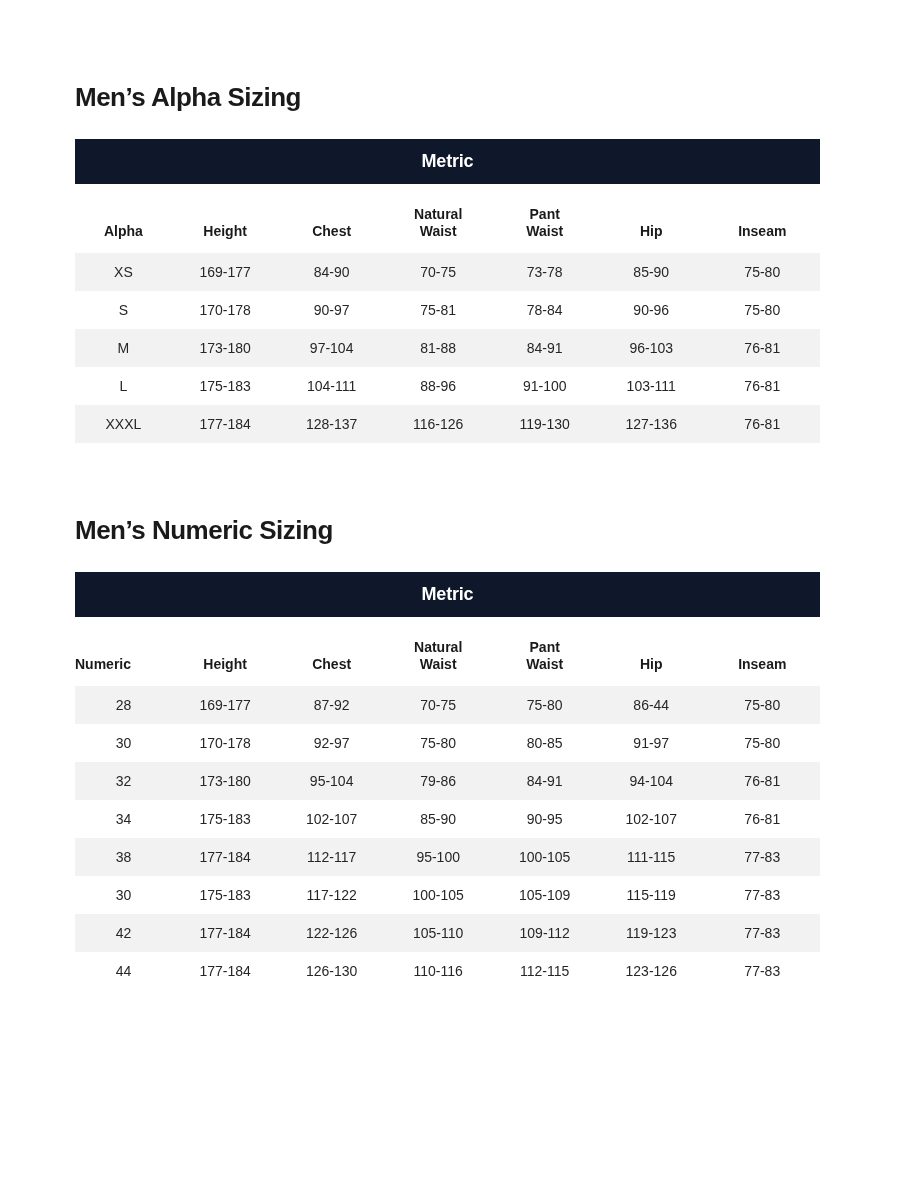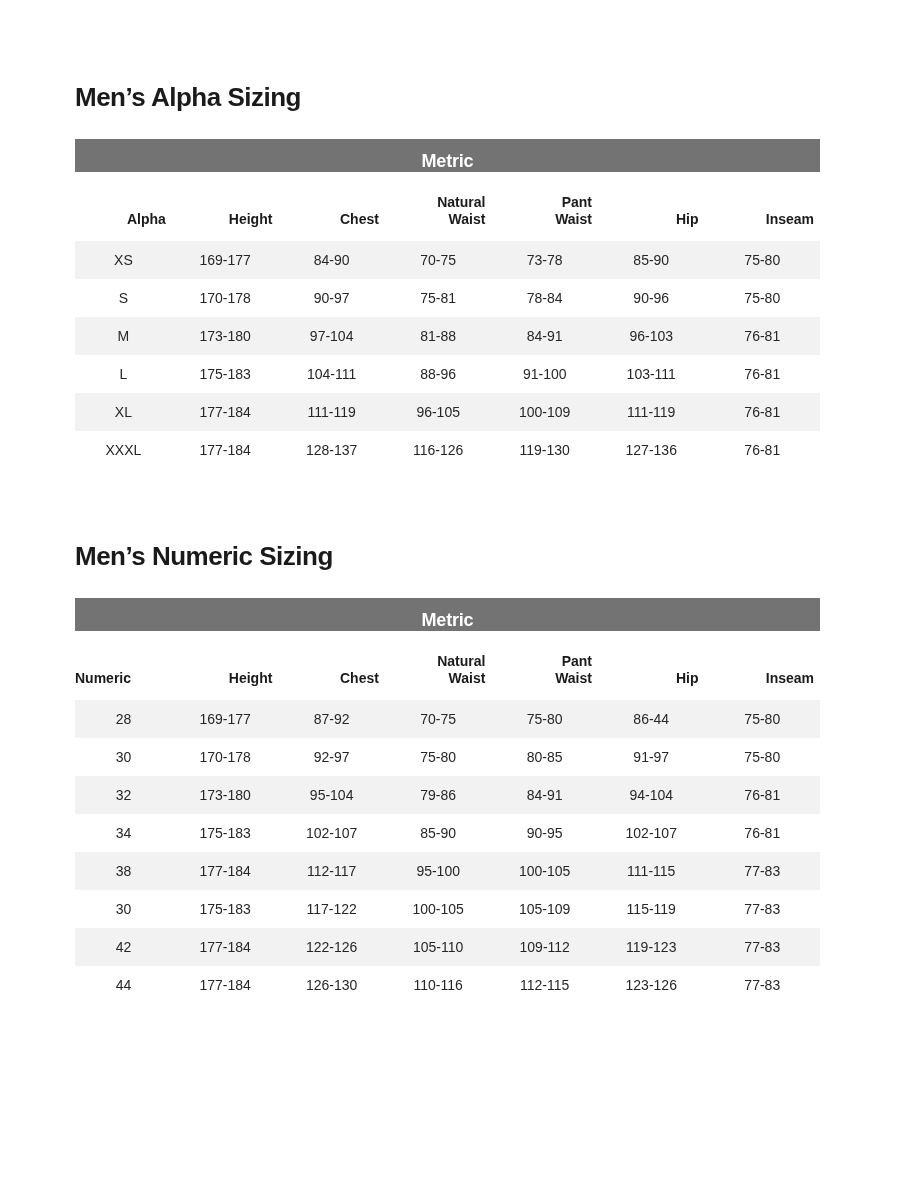--- a/index.html
+++ b/index.html
@@ -24,43 +24,43 @@
   .size-section.second { padding-top: 72px; }
   .section-title {
     font-size: 26px;
     font-weight: 700;
     letter-spacing: -0.5px;
     color: #1a1a1a;
     line-height: 31px;
     margin: 0 0 26px 0;
   }
   .unit-bar {
-    height: 33px;
-    background: #737373;
+    height: 45px;
+    background: #0f172a;
     color: #ffffff;
     display: flex;
-    align-items: flex-end;
+    align-items: center;
     justify-content: center;
   }
   .unit-bar span {
     font-size: 18px;
     font-weight: 700;
     letter-spacing: -0.2px;
   }
   table.size-table {
     width: 100%;
     border-collapse: collapse;
     table-layout: fixed;
     font-size: 14px;
     color: #262626;
   }
   table.size-table thead th {
     font-weight: 700;
     color: #1a1a1a;
-    text-align: right;
+    text-align: center;
     vertical-align: bottom;
     white-space: pre-line;
     line-height: 17px;
     padding: 22px 6px 13px 6px;
   }
   table.size-table thead th:nth-child(1) { width: 13%; }
   table.size-table thead th:nth-child(7) { width: 15.5%; }
   table.size-table.numeric thead th:first-child { text-align: left; padding-left: 0; }
   table.size-table tbody td {
     text-align: center;
@@ -126,29 +126,20 @@
             <tr>
               <td>L</td>
               <td>175-183</td>
               <td>104-111</td>
               <td>88-96</td>
               <td>91-100</td>
               <td>103-111</td>
               <td>76-81</td>
             </tr>
             <tr>
-              <td>XL</td>
-              <td>177-184</td>
-              <td>111-119</td>
-              <td>96-105</td>
-              <td>100-109</td>
-              <td>111-119</td>
-              <td>76-81</td>
-            </tr>
-            <tr>
               <td>XXXL</td>
               <td>177-184</td>
               <td>128-137</td>
               <td>116-126</td>
               <td>119-130</td>
               <td>127-136</td>
               <td>76-81</td>
             </tr>
           </tbody>
       </table>

